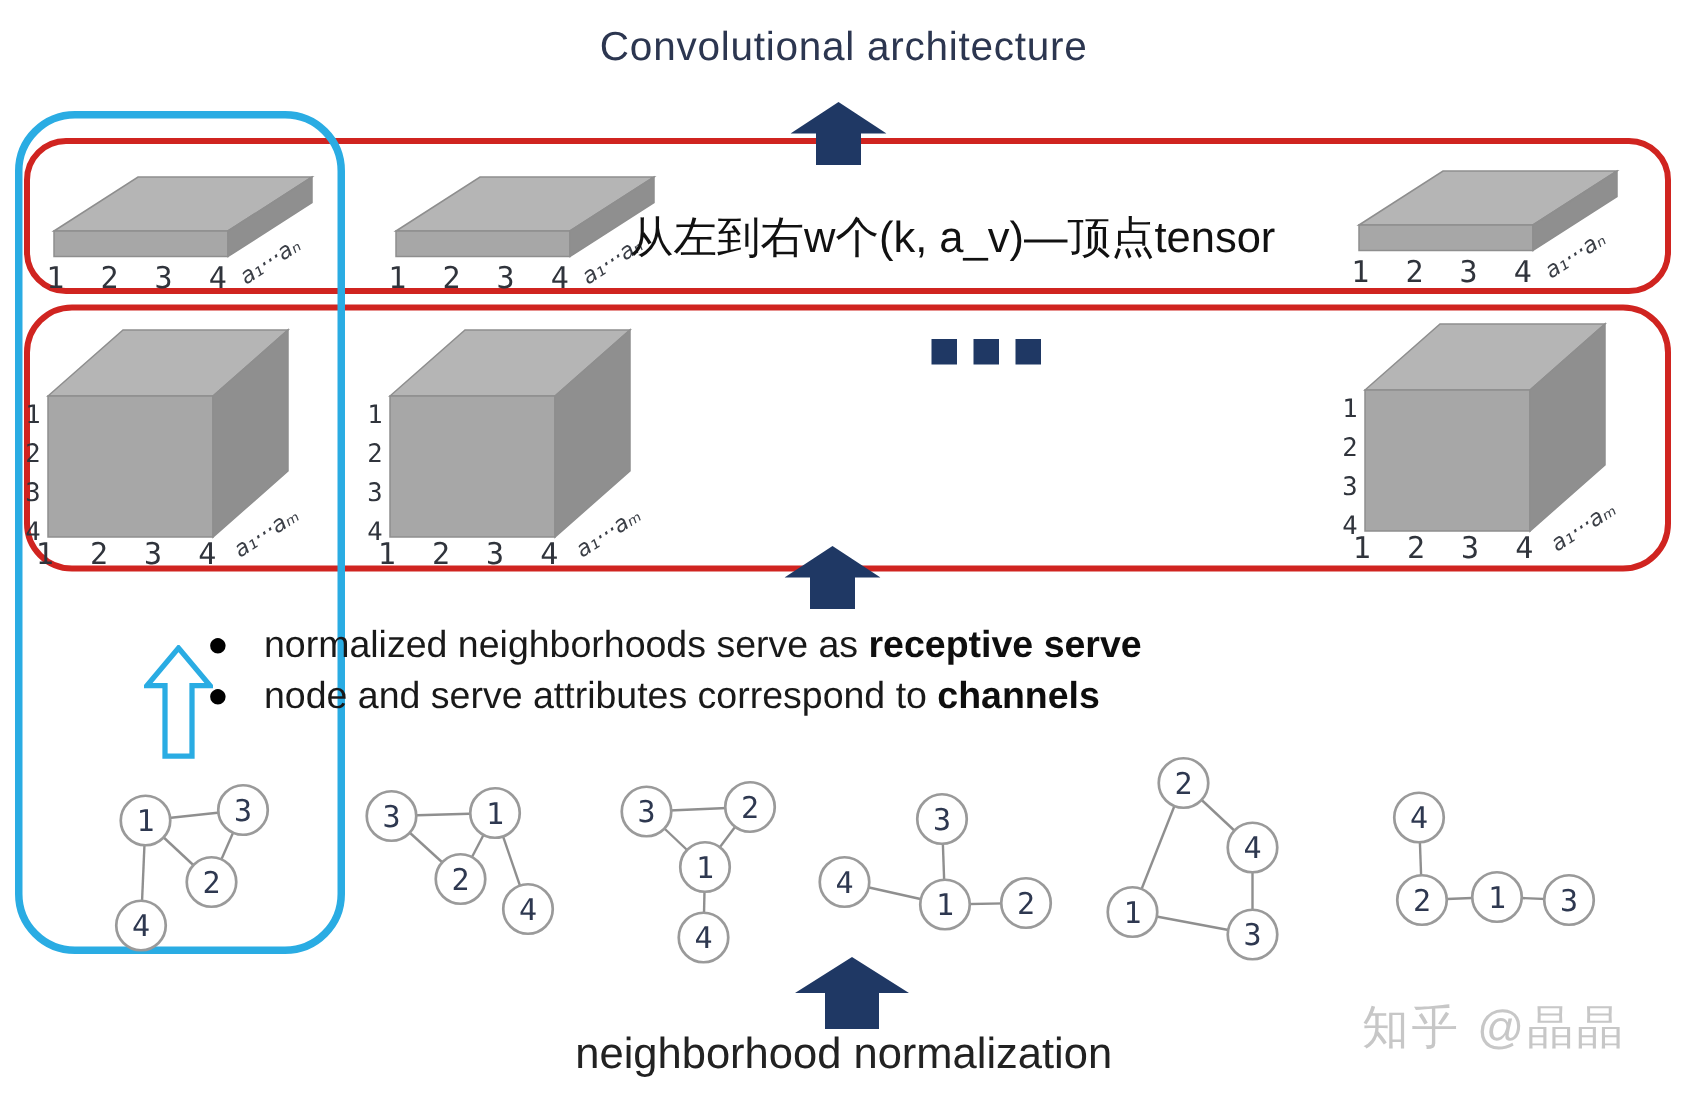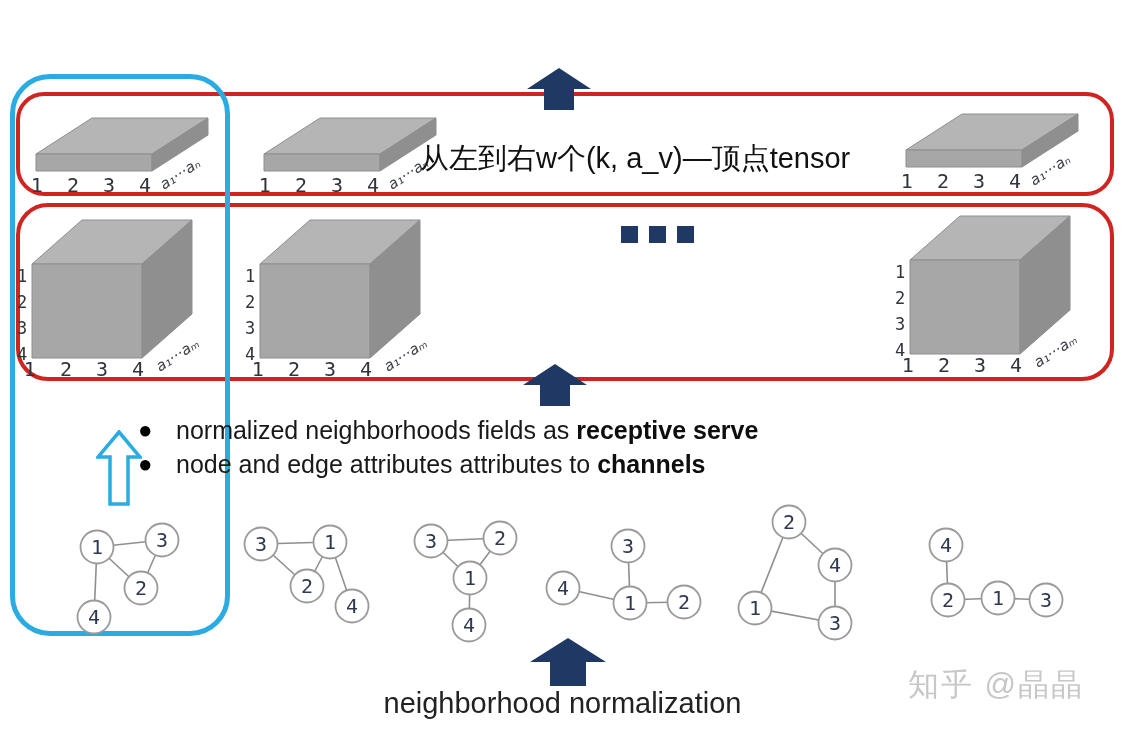--- a/index.html
+++ b/index.html
@@ -47,20 +47,21 @@
   .cyan-arrow{fill:#ffffff;stroke:var(--cyan);stroke-width:3.5;stroke-linejoin:miter;}
 </style>
 </head>
 <body>
 
 <div class="canvas">
 
   <div class="abs redbox" id="redbox1"></div>
   <div class="abs redbox" id="redbox2"></div>
 
+  <div class="abs title">Convolutional architecture</div>
 
   <svg class="abs" style="left:28px;top:104px;" width="205" height="95" viewBox="0 0 205 95">
     <polygon points="8,50 64,14 180,14 124,50" fill="#b5b5b5" stroke="#8e8e8e" stroke-width="1"></polygon>
     <polygon points="8,50 124,50 124,67 8,67" fill="#a7a7a7" stroke="#8e8e8e" stroke-width="1"></polygon>
     <polygon points="124,50 180,14 180,31 124,67" fill="#8f8f8f" stroke="#8e8e8e" stroke-width="1"></polygon>
     <text class="axis-num" x="66" y="88" font-size="20" text-anchor="middle" letter-spacing="6">1 2 3 4</text>
     <text class="axis-depth" font-size="15" transform="translate(136,86) rotate(-33)">a₁···aₙ</text>
   </svg>
 
   <svg class="abs" style="left:256px;top:104px;" width="205" height="95" viewBox="0 0 205 95">
@@ -138,25 +139,25 @@
     <polygon class="navy-arrow" points="38,0 76,24 56,24 56,48 20,48 20,24 0,24"></polygon>
   </svg>
 
   <svg class="abs" style="left:96px;top:430px;" width="46" height="76" viewBox="0 0 46 76">
     <polygon class="cyan-arrow" points="23,2 44,27 32,27 32,74 14,74 14,27 2,27"></polygon>
   </svg>
 
   <ul class="abs bullets">
     <li>
       <span class="dot">●</span>
-      <span><span>normalized neighborhoods fields as </span><b>receptive serve</b></span>
+      <span><span>normalized neighborhoods serve as </span><b>receptive serve</b></span>
     </li>
     <li>
       <span class="dot">●</span>
-      <span><span>node and edge attributes attributes to </span><b>channels</b></span>
+      <span><span>node and serve attributes correspond to </span><b>channels</b></span>
     </li>
   </ul>
 
   <svg class="abs" id="graphs-svg" width="1125" height="730" viewBox="0 0 1125 730">
       <g>
         <line x1="97" y1="547" x2="162" y2="540" class="graph-edge"></line>
         <line x1="97" y1="547" x2="141" y2="588" class="graph-edge"></line>
         <line x1="141" y1="588" x2="162" y2="540" class="graph-edge"></line>
         <line x1="97" y1="547" x2="94" y2="617" class="graph-edge"></line>
         <circle cx="97" cy="547" r="16.5" class="graph-node-circle"></circle>

